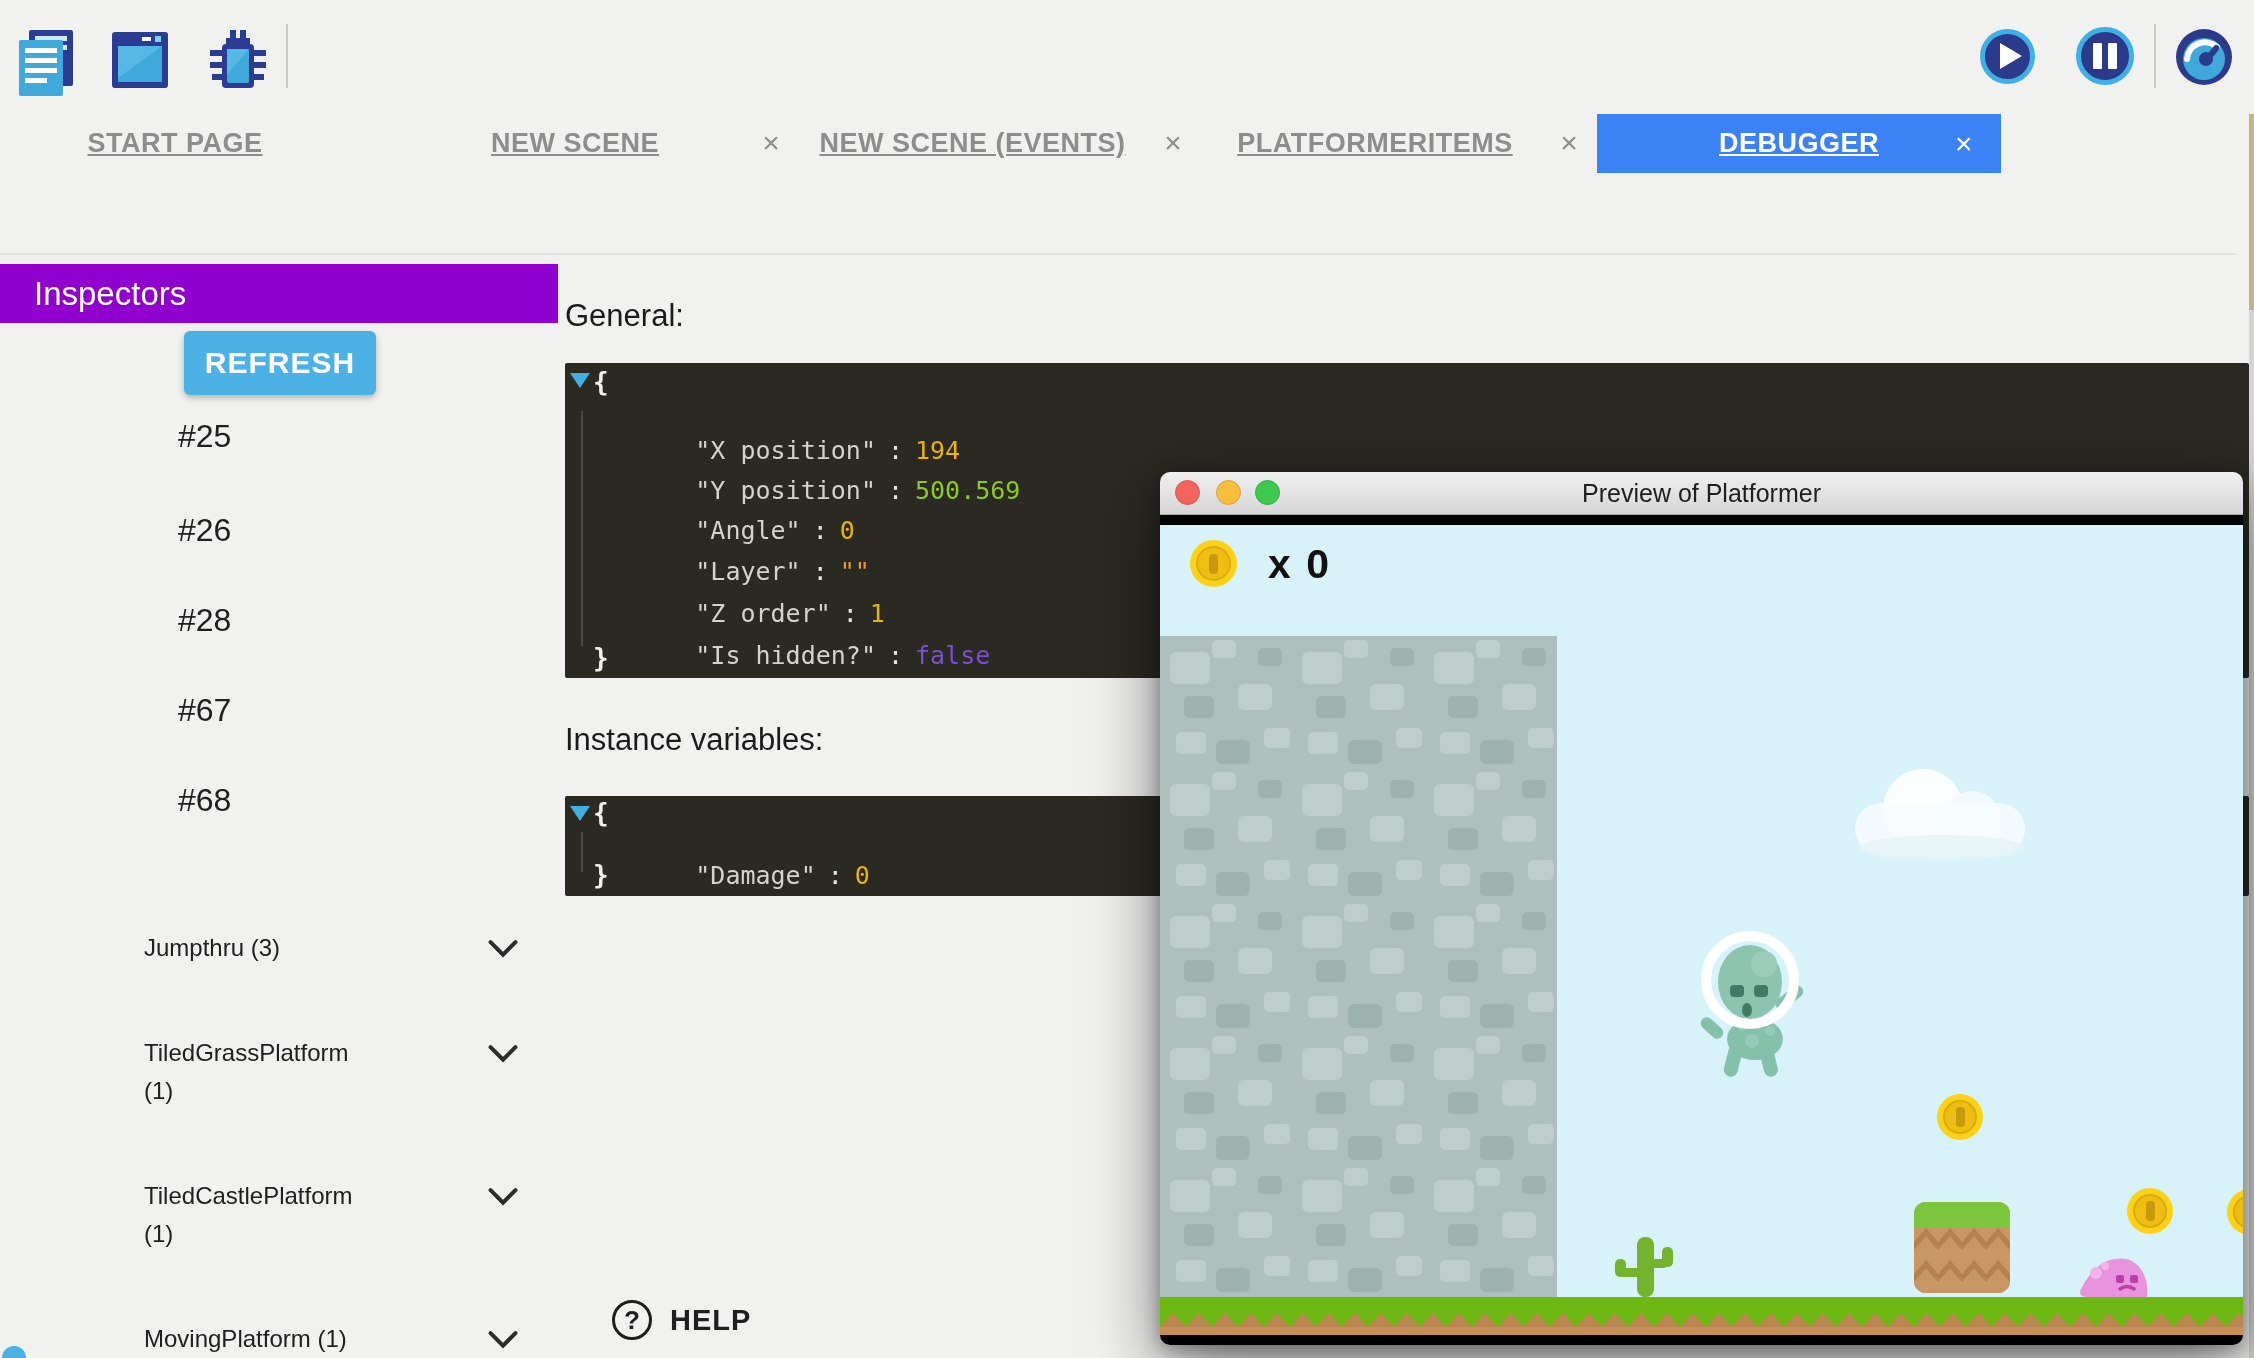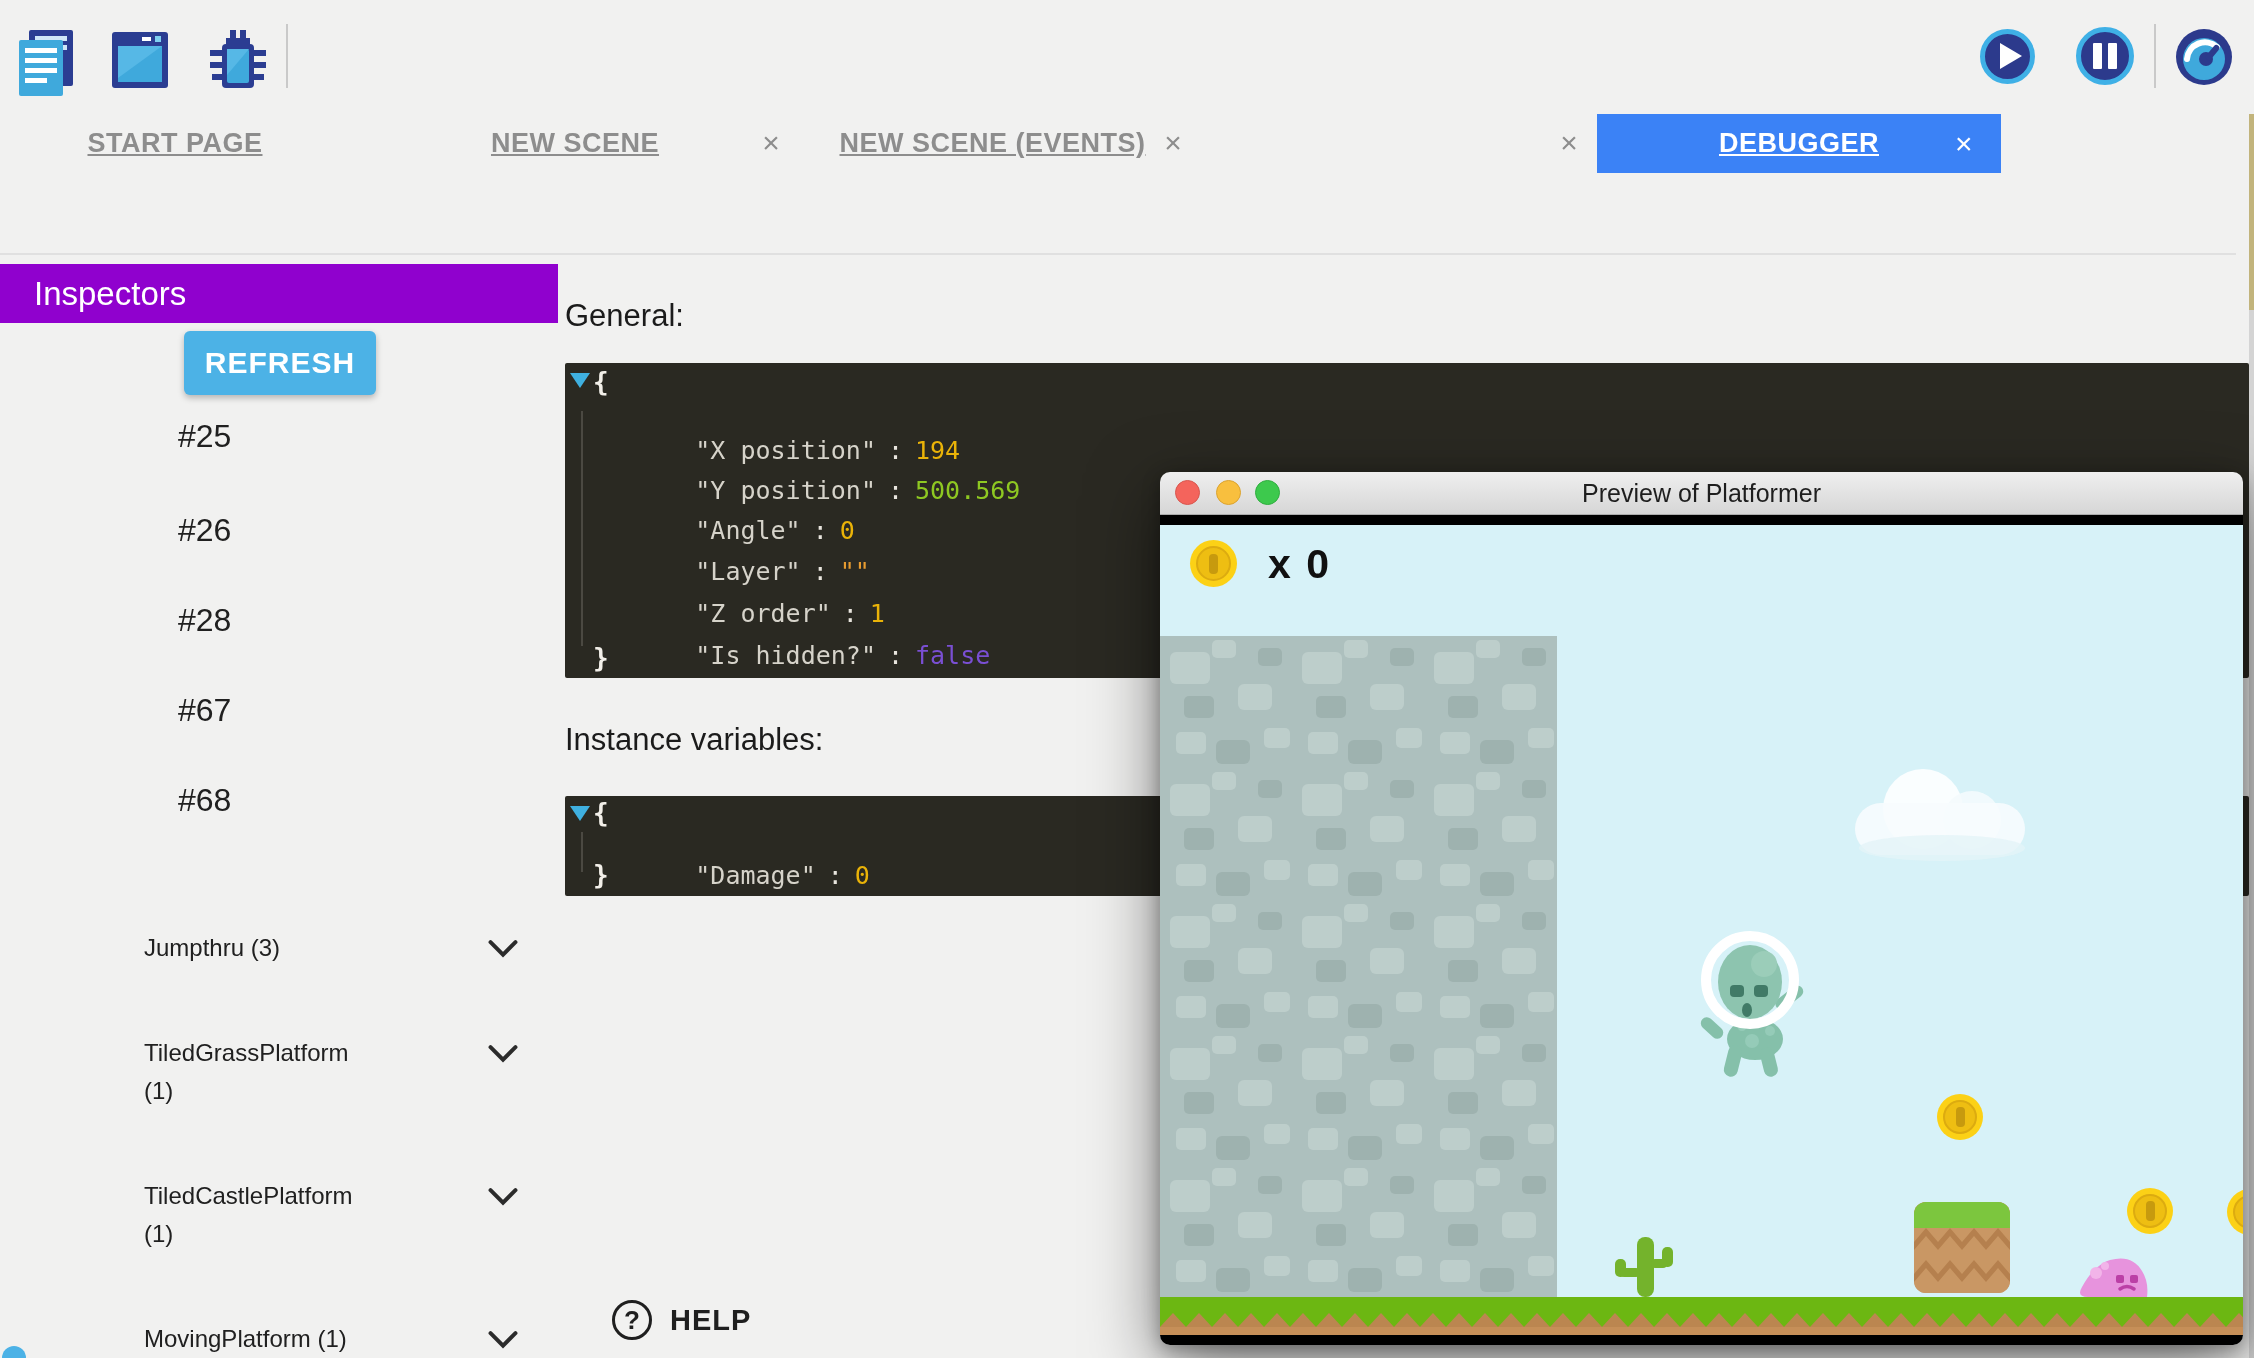--- a/index.html
+++ b/index.html
@@ -155,22 +155,23 @@
       <path d="M12,31 A18,18 0 0 1 42,19" stroke="#ffffff" stroke-width="6" fill="none" stroke-linecap="round"></path>
       <circle cx="31" cy="31" r="7" fill="#2c3a8c"></circle>
       <rect x="30" y="14" width="6" height="18" rx="3" fill="#2c3a8c" transform="rotate(40 33 30)"></rect>
     </svg>
   </div>
 
   <div class="tabbar">
     <div class="tab" style="left:40px; width:270px">START PAGE</div>
     <div class="tab" style="left:430px; width:290px">NEW SCENE</div>
     <div class="tab-close" style="left:757px">×</div>
-    <div class="tab" style="left:820px; width:345px">NEW SCENE (EVENTS)</div>
+    <div class="tab" style="left:800px; width:345px">NEW SCENE (EVENTS)</div>
     <div class="tab-close" style="left:1159px">×</div>
+    <div class="tab" style="left:1215px; width:320px">PLATFORMERITEMS</div>
     <div class="tab-close" style="left:1555px">×</div>
     <div class="tab active" style="left:1597px; width:404px">
       <span>DEBUGGER</span>
       <span class="in-close">×</span>
     </div>
   </div>
 
   <div class="h-divider"></div>
 
   <div class="inspectors-header">

